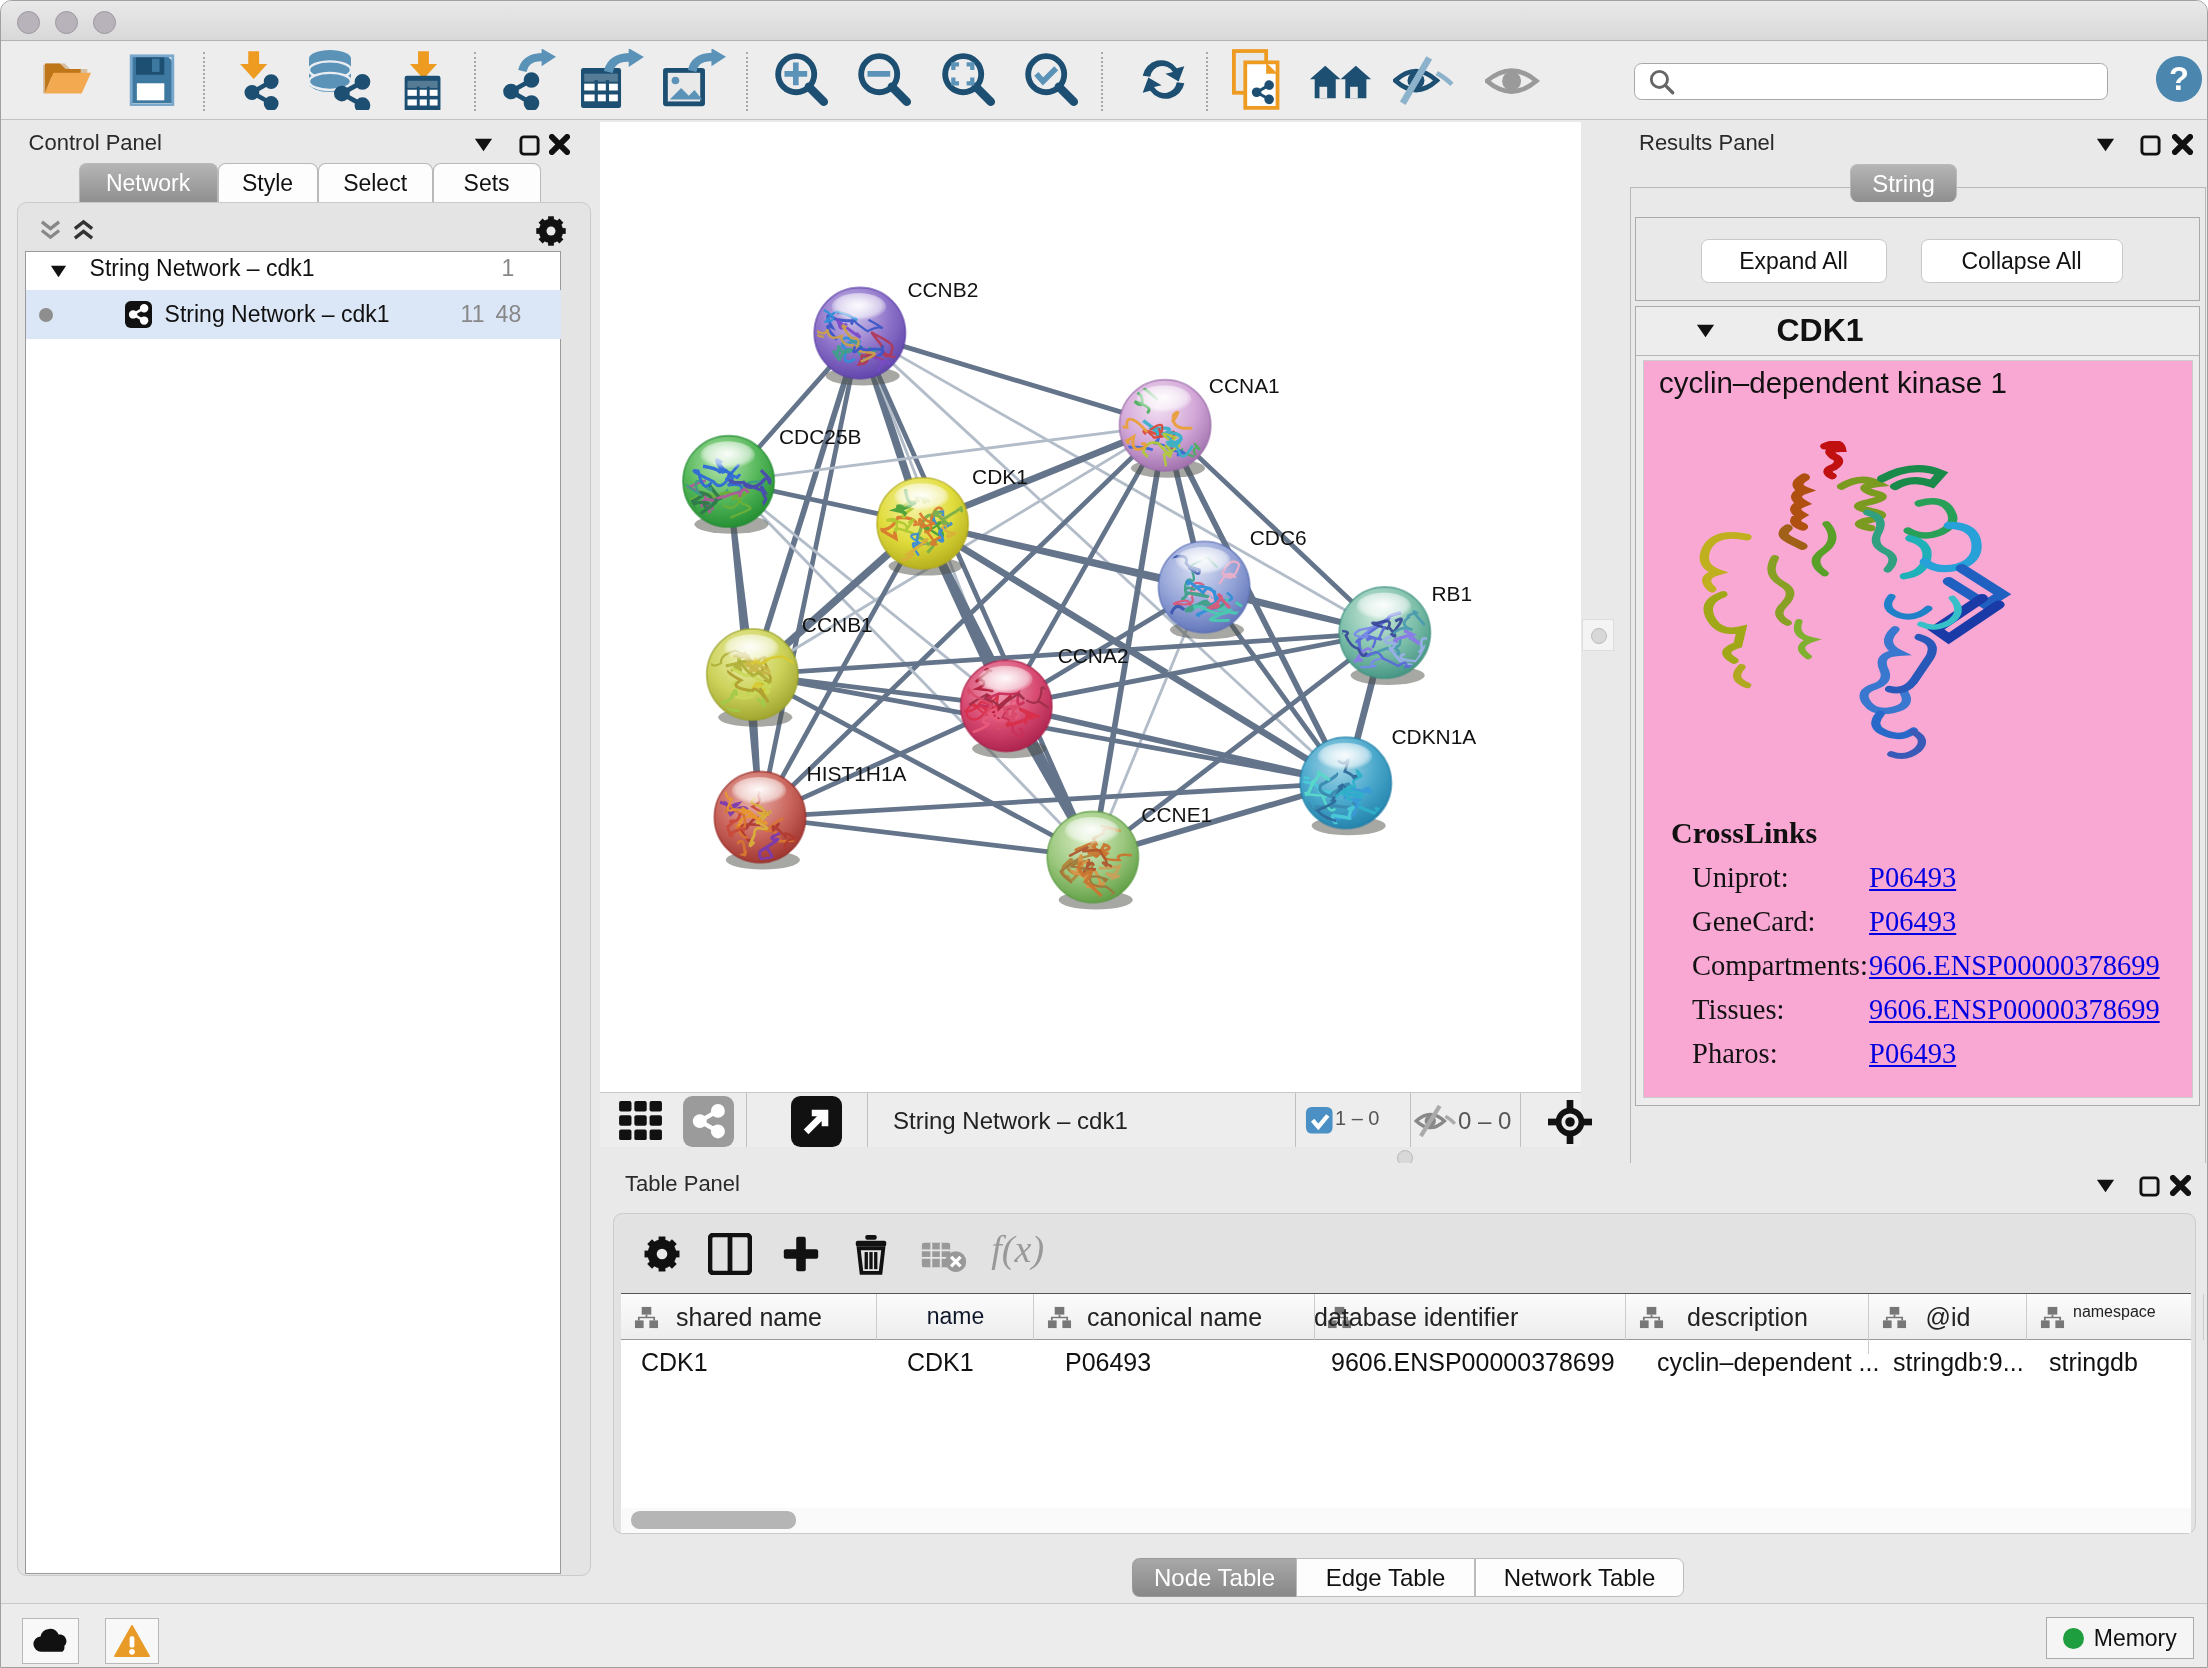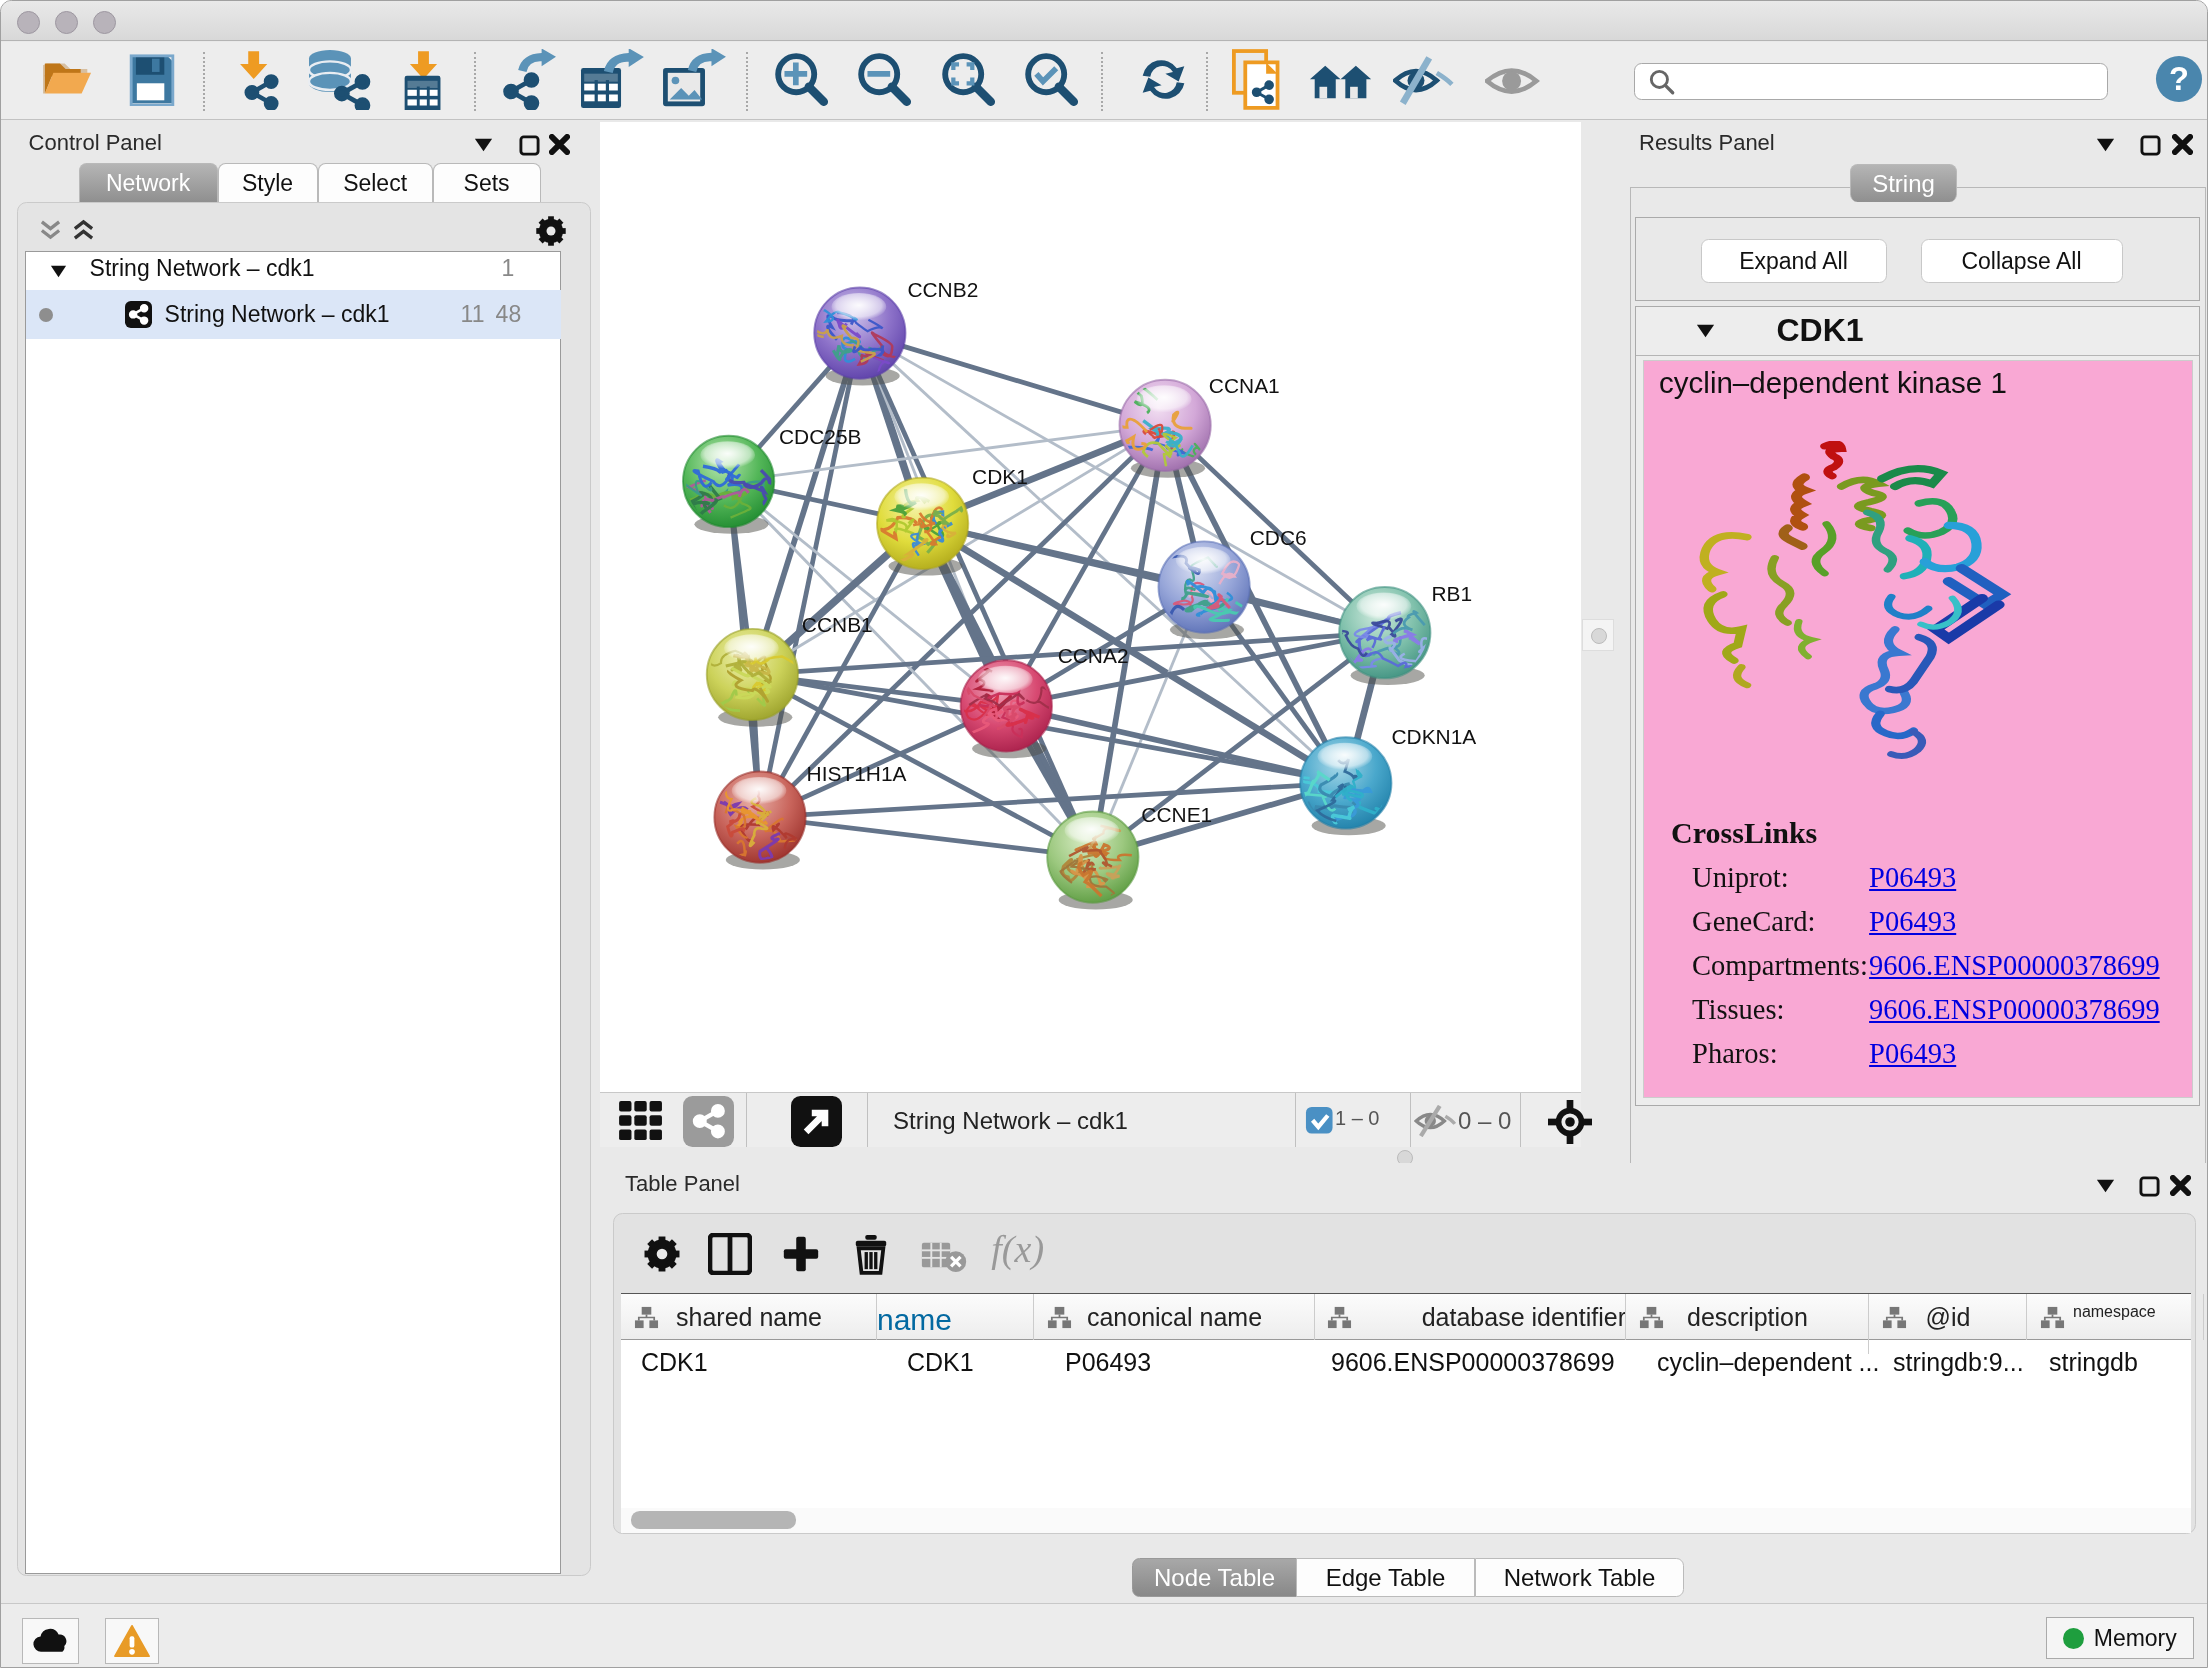--- a/index.html
+++ b/index.html
@@ -830,21 +830,21 @@
                 <g fill="#777">
                   <rect x="8.0" y="2.0" width="10.0" height="8.0"></rect>
                   <rect x="1.0" y="16.0" width="9.0" height="8.0"></rect>
                   <rect x="16.0" y="16.0" width="9.0" height="8.0"></rect>
                   <path d="M13.0 10.0 v3.0 M5.0 16.0 v-3.0 h16.0 v3.0" stroke="#777" stroke-width="1.8" fill="none"></path>
                 </g>
               </svg></div>
             <div class="abs" style="left:0;top:8.6px;width:256px;text-align:center;font-size:25px;color:#222">shared name</div>
           </div>
           <div class="abs" style="left:256px;top:0;width:157px;height:46px;border-right:1px solid #ccc;overflow:hidden">
-            <div class="abs" style="left:0;top:8.6px;width:157px;text-align:left;font-size:30px;color:#0369a1">name</div>
+            <div class="abs" style="left:0;top:8.6px;width:157px;text-align:center;font-size:23px;color:#0f172a">name</div>
           </div>
           <div class="abs" style="left:413px;top:0;width:281px;height:46px;border-right:1px solid #ccc;overflow:hidden">
             <div class="abs" style="left:13.3px;top:10.5px"><svg width="25" height="25" viewBox="0 0 26 26">
                 <g fill="#777">
                   <rect x="8.0" y="2.0" width="10.0" height="8.0"></rect>
                   <rect x="1.0" y="16.0" width="9.0" height="8.0"></rect>
                   <rect x="16.0" y="16.0" width="9.0" height="8.0"></rect>
                   <path d="M13.0 10.0 v3.0 M5.0 16.0 v-3.0 h16.0 v3.0" stroke="#777" stroke-width="1.8" fill="none"></path>
                 </g>
               </svg></div>
@@ -852,21 +852,21 @@
           </div>
           <div class="abs" style="left:693px;top:0;width:312px;height:46px;border-right:1px solid #ccc;overflow:hidden">
             <div class="abs" style="left:13.3px;top:10.5px"><svg width="25" height="25" viewBox="0 0 26 26">
                 <g fill="#777">
                   <rect x="8.0" y="2.0" width="10.0" height="8.0"></rect>
                   <rect x="1.0" y="16.0" width="9.0" height="8.0"></rect>
                   <rect x="16.0" y="16.0" width="9.0" height="8.0"></rect>
                   <path d="M13.0 10.0 v3.0 M5.0 16.0 v-3.0 h16.0 v3.0" stroke="#777" stroke-width="1.8" fill="none"></path>
                 </g>
               </svg></div>
-            <div class="abs" style="left:0;top:8.6px;width:312px;text-align:right;font-size:25px;color:#222">database identifier</div>
+            <div class="abs" style="left:0;top:8.6px;width:312px;text-align:left;font-size:25px;color:#222">database identifier</div>
           </div>
           <div class="abs" style="left:1005px;top:0;width:243px;height:60px;border-right:1px solid #ccc;overflow:hidden">
             <div class="abs" style="left:13.3px;top:10.5px"><svg width="25" height="25" viewBox="0 0 26 26">
                 <g fill="#777">
                   <rect x="8.0" y="2.0" width="10.0" height="8.0"></rect>
                   <rect x="1.0" y="16.0" width="9.0" height="8.0"></rect>
                   <rect x="16.0" y="16.0" width="9.0" height="8.0"></rect>
                   <path d="M13.0 10.0 v3.0 M5.0 16.0 v-3.0 h16.0 v3.0" stroke="#777" stroke-width="1.8" fill="none"></path>
                 </g>
               </svg></div>

